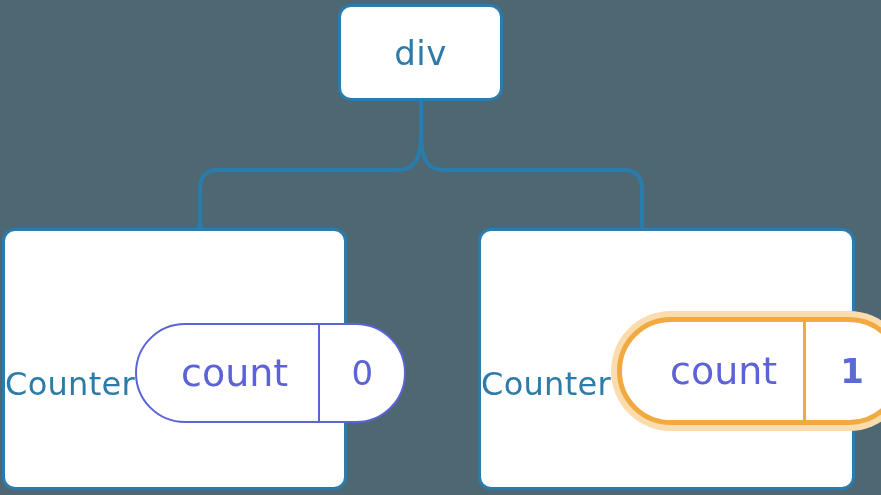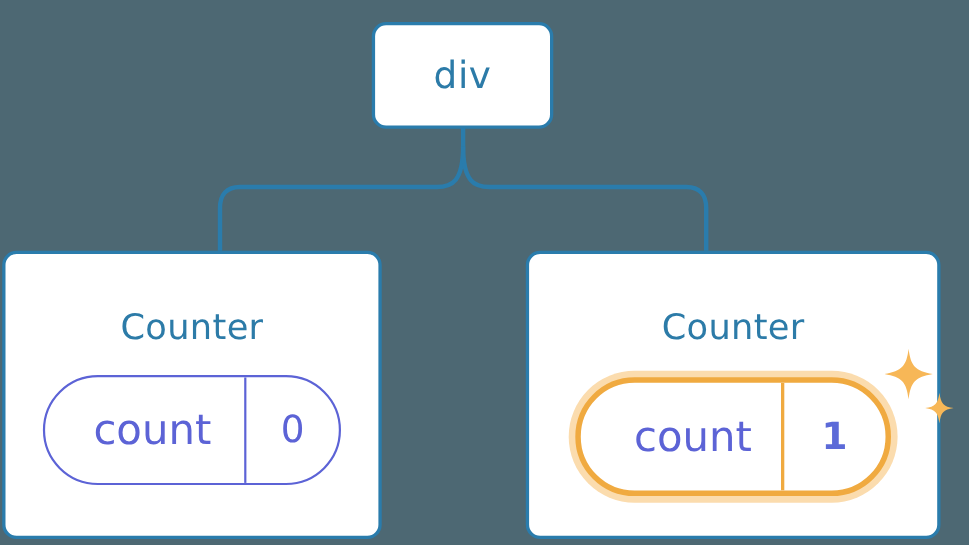--- a/index.html
+++ b/index.html
@@ -27,21 +27,21 @@
     left: 0; top: 0;
     width: 881px;
     height: 495px;
     pointer-events: none;
   }
 
   
   .root-node {
     position: absolute;
     left: 338px;
-    top: 20px;
+    top: 4px;
     width: 165px;
     height: 97px;
     background: #ffffff;
     border: 3px solid #2a7cac;
     border-radius: 13px;
     box-sizing: border-box;
     display: flex;
     align-items: center;
     justify-content: center;
   }
@@ -53,21 +53,21 @@
   }
 
   
   .card {
     position: absolute;
     background: #ffffff;
     border: 3px solid #2a7cac;
     border-radius: 13px;
     box-sizing: border-box;
     display: flex;
-    flex-direction: column;
+    flex-direction: row;
     align-items: center;
   }
   .card-left {
     left: 2px;
     top: 228px;
     width: 345px;
     height: 262px;
   }
   .card-right {
     left: 478px;

